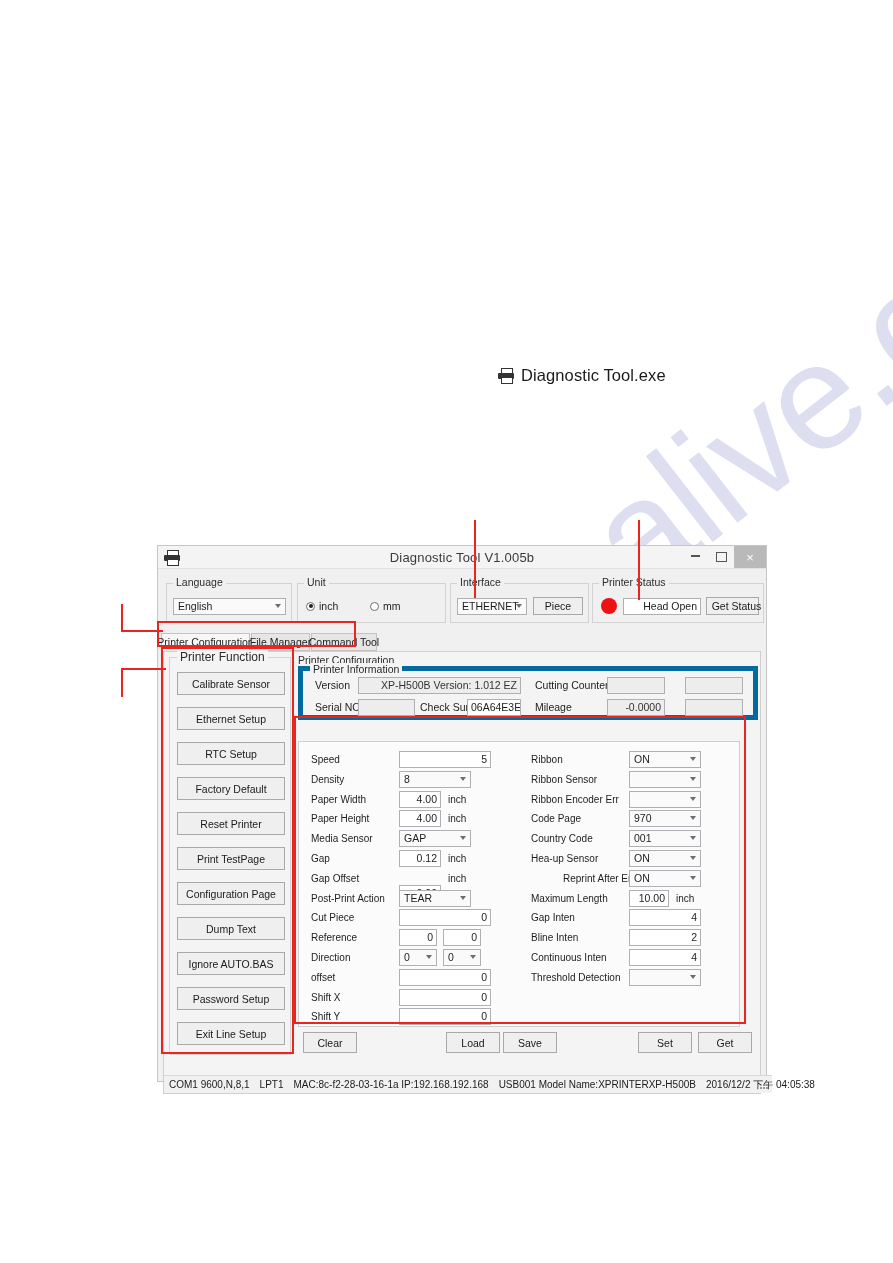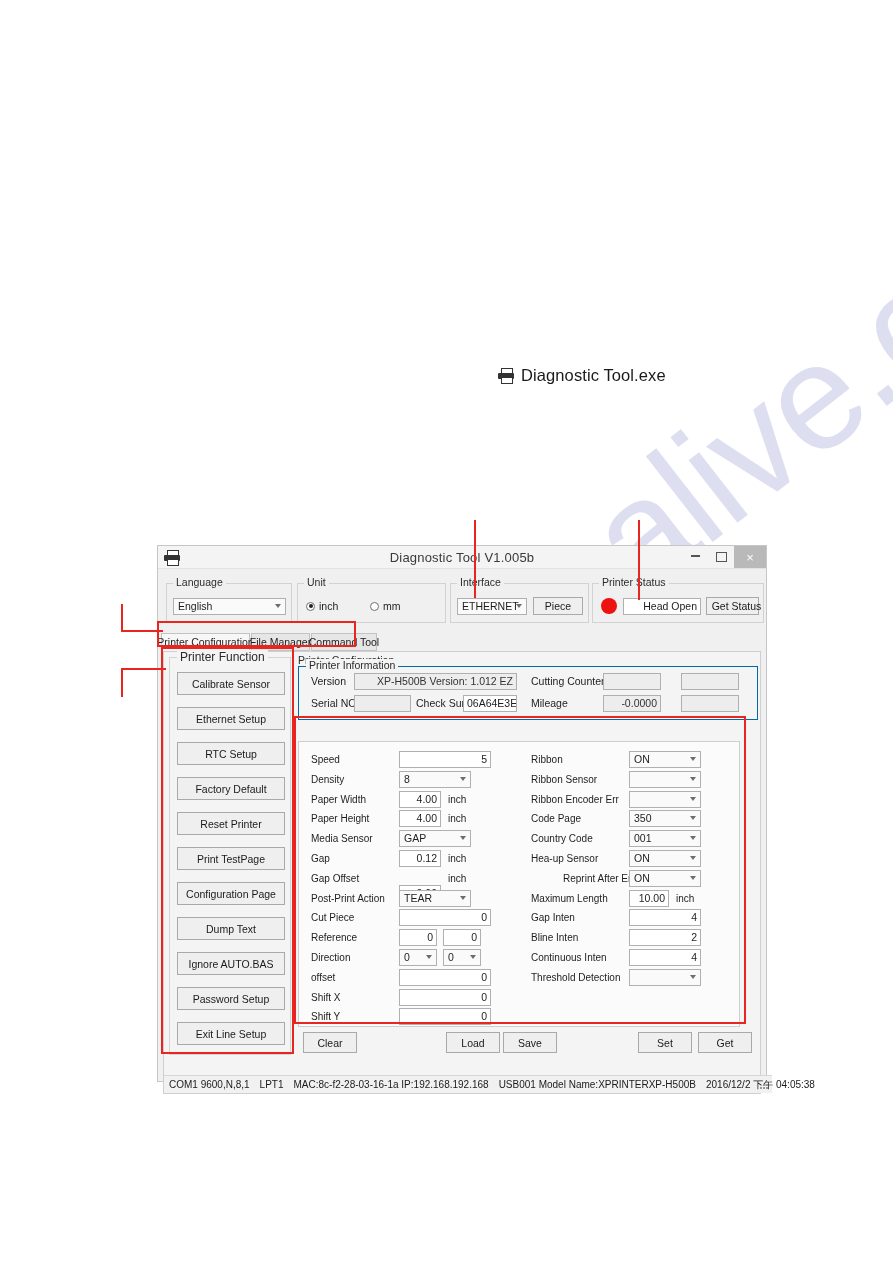--- a/index.html
+++ b/index.html
@@ -157,21 +157,21 @@
   .fn-btn{
     position:absolute;left:7px;width:108px;height:23px;
     box-sizing:border-box;border:1px solid #a9a9a9;background:#efefef;
     font-size:10.5px;color:#1a1a1a;display:flex;align-items:center;justify-content:center;
     font-family:"Liberation Sans",sans-serif;white-space:nowrap;
   }
 
   
   #cfg-group{position:absolute;left:132px;top:2px;width:466px;height:401px;box-sizing:border-box;}
   #cfg-title{position:absolute;left:2px;top:0px;font-size:10.5px;color:#2b2b2b;}
-  #info-group{position:absolute;left:2px;top:12px;width:460px;height:54px;border:1px solid #0369a1;box-sizing:border-box;padding-left:32px;}
+  #info-group{position:absolute;left:2px;top:12px;width:460px;height:54px;border:5px solid #0369a1;box-sizing:border-box;padding-left:32px;}
   #info-group>.grp-title{position:absolute;top:-8px;left:7px;background:#f4f4f4;padding:0 3px;font-size:10.5px;color:#2b2b2b;white-space:nowrap;}
   .ilabel{position:absolute;font-size:10.5px;color:#1d1d1d;font-family:"Liberation Sans",sans-serif;white-space:nowrap;}
 
   
   #panel-tabs{position:absolute;left:2px;top:72px;width:442px;height:16px;}
   .ptab{
     position:absolute;top:0;height:16px;box-sizing:border-box;
     border:1px solid #c3c3c3;font-size:10px;color:#1d1d1d;
     display:flex;align-items:center;justify-content:center;padding:0 6px;
     background:#e6e6e6;white-space:nowrap;
@@ -408,21 +408,21 @@
               <span class="cv"></span>
               <span class="chev"></span>
             </div>
             <div class="flabel" style="left: 232px; top: 51.6px;">Ribbon Encoder Err</div>
             <div class="combo" style="width: 72px; position: absolute; left: 330px; top: 48.6px;">
               <span class="cv"></span>
               <span class="chev"></span>
             </div>
             <div class="flabel" style="left: 232px; top: 71.4px;">Code Page</div>
             <div class="combo" style="width: 72px; position: absolute; left: 330px; top: 68.4px;">
-              <span class="cv">350</span>
+              <span class="cv">970</span>
               <span class="chev"></span>
             </div>
             <div class="flabel" style="left: 232px; top: 91.2px;">Country Code</div>
             <div class="combo" style="width: 72px; position: absolute; left: 330px; top: 88.2px;">
               <span class="cv">001</span>
               <span class="chev"></span>
             </div>
             <div class="flabel" style="left: 232px; top: 111px;">Hea-up  Sensor</div>
             <div class="combo" style="width: 72px; position: absolute; left: 330px; top: 108px;">
               <span class="cv">ON</span>

